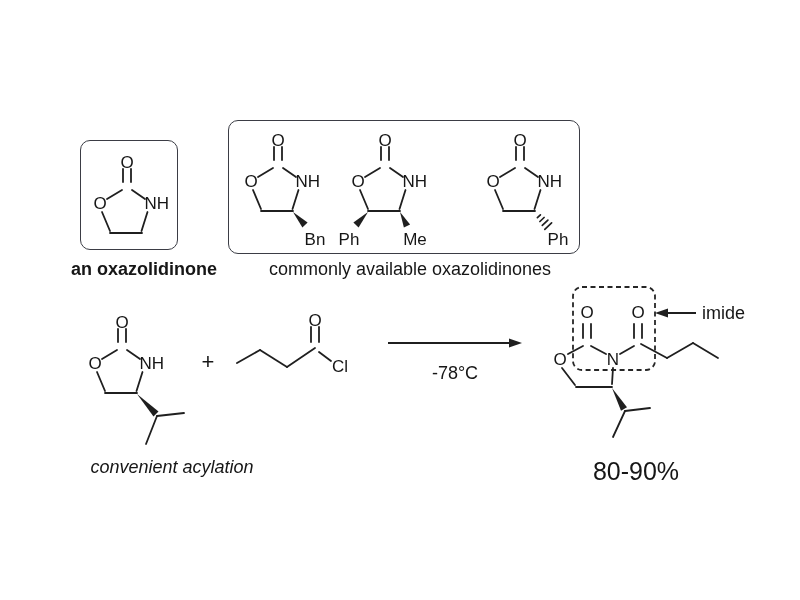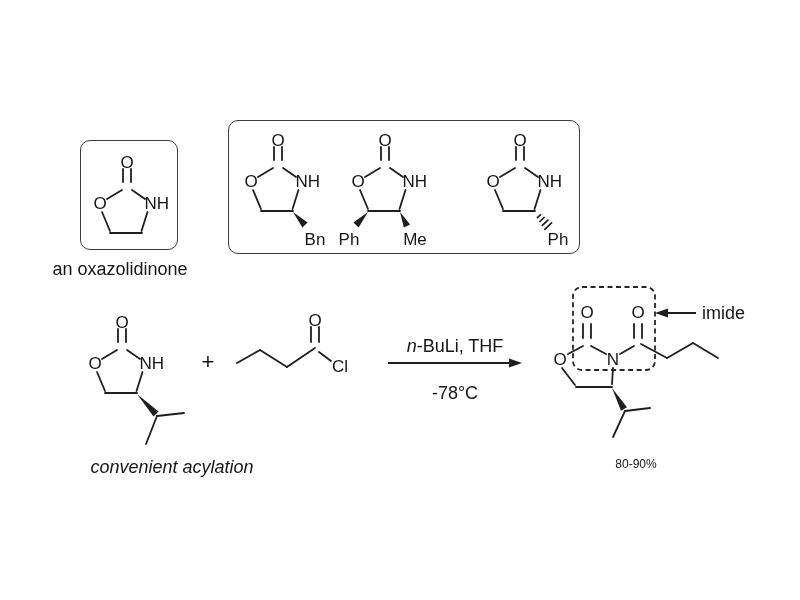--- a/index.html
+++ b/index.html
@@ -52,21 +52,21 @@
         <line class="bond" x1="41" y1="45" x2="26" y2="54"></line>
         <line class="bond" x1="51" y1="45" x2="64" y2="54"></line>
         <line class="bond" x1="21" y1="67" x2="29" y2="86"></line>
         <line class="bond" x1="66.5" y1="67" x2="60.5" y2="86"></line>
         <line class="bond" x1="29" y1="88" x2="61" y2="88"></line>
       </g>
       <text class="atom" x="19" y="58.5">O</text>
       <text class="atom atom-start" x="63.5" y="58.5">NH</text>
     </svg>
   </div>
-  <div class="caption" style="left:32px;top:259px;width:176px;">an oxazolidinone</div>
+  <div class="caption" style="left:56px;top:259px;width:176px;font-weight:bold;">an oxazolidinone</div>
 
   <div class="struct-box" style="left:228px;top:120px;width:350px;height:132px;">
 
     <svg class="abs" style="left:3px;top:2px;" width="104" height="124" viewBox="0 0 104 124">
       <g>
         <text class="atom" x="46" y="17">O</text>
         <line class="bond" x1="42" y1="24" x2="42" y2="37"></line>
         <line class="bond" x1="50" y1="24" x2="50" y2="37"></line>
       </g>
       <g>
@@ -120,20 +120,21 @@
       <text class="atom atom-start" x="63.5" y="58.5">NH</text>
       <g>
         <line class="hashline" x1="63.4" y1="94.6" x2="66.4" y2="91.8"></line>
         <line class="hashline" x1="65.9" y1="98.5" x2="70.1" y2="94.5"></line>
         <line class="hashline" x1="68.3" y1="102.4" x2="73.9" y2="97.2"></line>
         <line class="hashline" x1="70.8" y1="106.3" x2="77.6" y2="99.9"></line>
       </g>
       <text class="atom" x="84" y="116">Ph</text>
     </svg>
   </div>
+  <div class="caption" style="left:235px;top:259px;width:350px;">commonly available oxazolidinones</div>
 
   <svg class="abs" style="left:76px;top:305px;" width="114" height="146" viewBox="0 0 114 146">
     <g>
       <text class="atom" x="46" y="17">O</text>
       <line class="bond" x1="42" y1="24" x2="42" y2="37"></line>
       <line class="bond" x1="50" y1="24" x2="50" y2="37"></line>
     </g>
     <g>
       <line class="bond" x1="41" y1="45" x2="26" y2="54"></line>
       <line class="bond" x1="51" y1="45" x2="64" y2="54"></line>
@@ -161,21 +162,20 @@
     <g>
       <line class="bond" x1="4" y1="57" x2="27" y2="44"></line>
       <line class="bond" x1="27" y1="44" x2="54" y2="61"></line>
       <line class="bond" x1="54" y1="61" x2="82" y2="42"></line>
     </g>
     <line class="bond" x1="86" y1="46" x2="98" y2="55"></line>
     <text class="atom" x="107" y="60">Cl</text>
   </svg>
 
   <div id="conditions">
-    <span class="reagent"><i>n</i><span>-BuLi, THF</span></span>
     <svg width="134" height="14" viewBox="0 0 134 14">
       <line class="arrowline" x1="0" y1="7" x2="124" y2="7"></line>
       <polygon class="arrowhead" points="134,7 121,2.5 121,11.5"></polygon>
     </svg>
     <span class="temp">-78°C</span>
   </div>
 
   <svg class="abs" style="left:538px;top:280px;" width="212" height="180" viewBox="0 0 212 180">
     <rect class="dashed-frame" x="35" y="7" width="82" height="83" rx="9"></rect>
     <g>
@@ -209,15 +209,15 @@
       <line class="bond" x1="87" y1="131" x2="75" y2="157"></line>
     </g>
     <g>
       <line class="arrowline" x1="126" y1="33" x2="158" y2="33"></line>
       <polygon class="arrowhead" points="117,33 130,28.5 130,37.5"></polygon>
     </g>
     <text class="atom atom-start imide-text" x="164" y="33">imide</text>
   </svg>
 
   <div class="caption" style="left:72px;top:457px;width:200px;font-style:italic;">convenient acylation</div>
-  <div class="caption" style="left:556px;top:457px;width:160px;font-size:12px;">80-90%</div>
+  <div class="caption" style="left:556px;top:457px;width:160px;font-size:25px;">80-90%</div>
 
 </div>
 
 </body></html>

